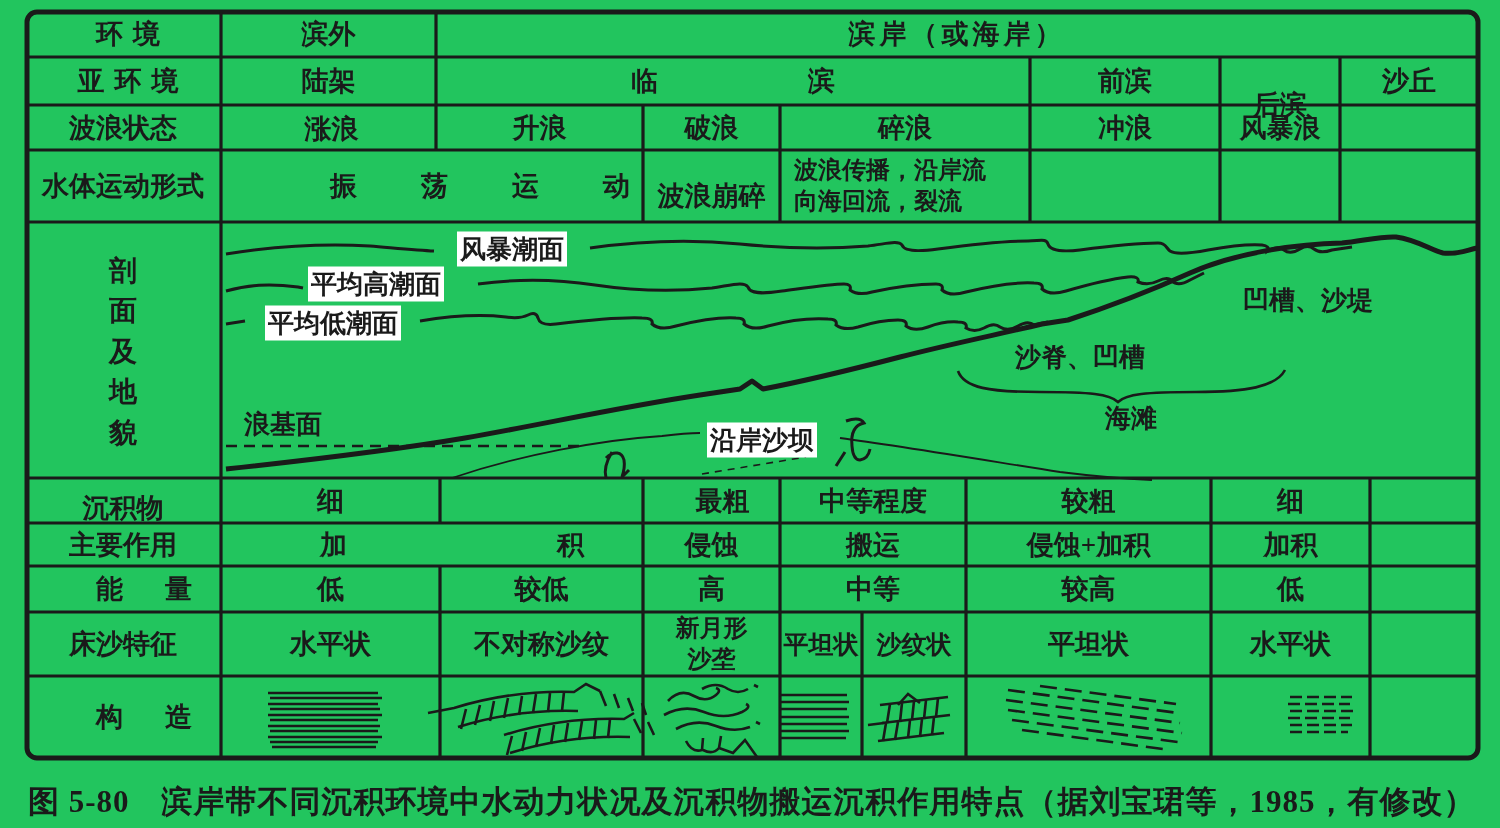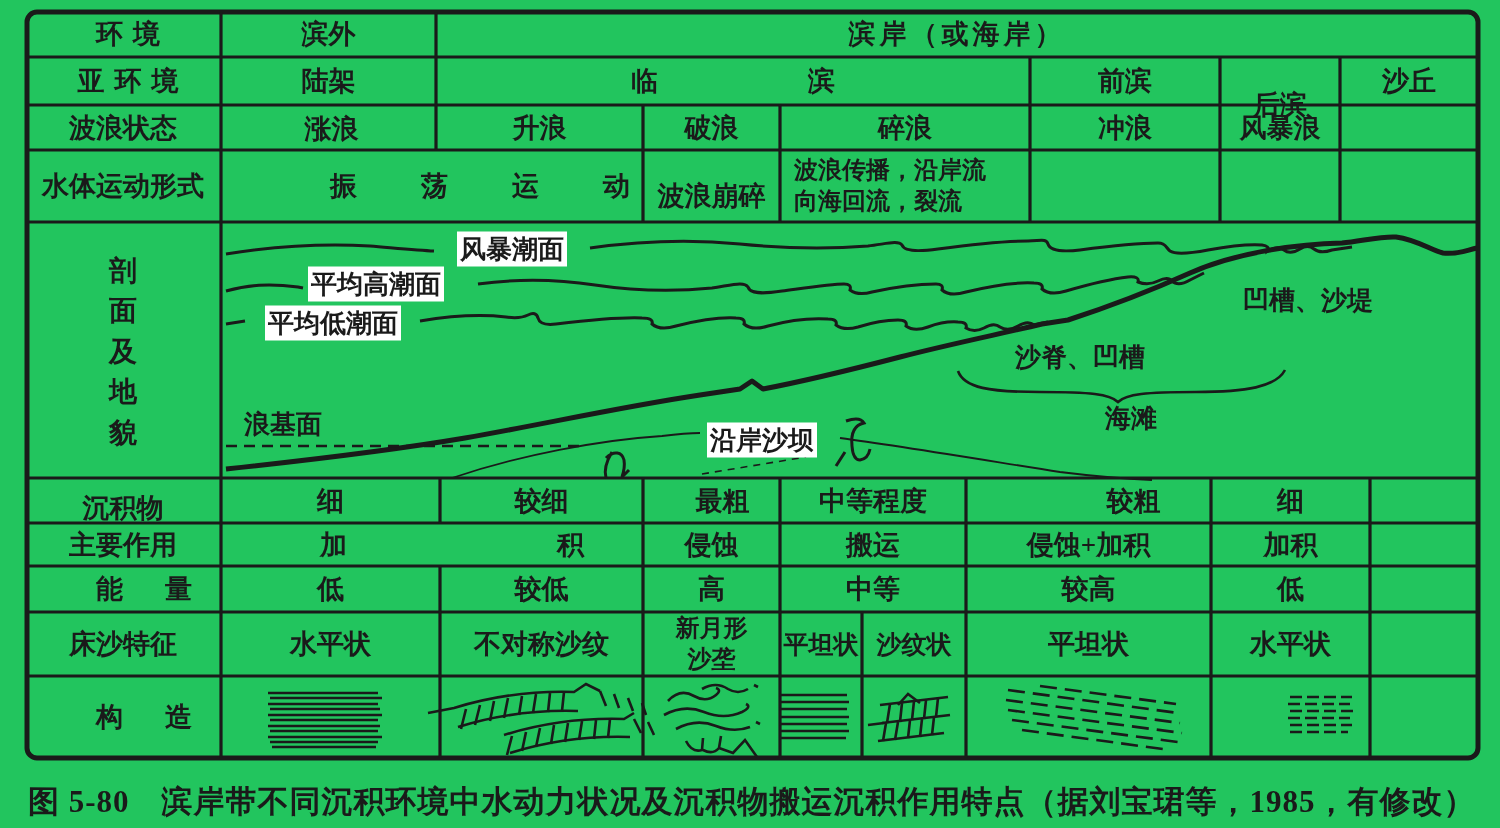--- a/index.html
+++ b/index.html
@@ -175,24 +175,23 @@
   <div class="dlabel" style="left:512px;top:249px;">风暴潮面</div>
   <div class="dlabel" style="left:376px;top:284px;">平均高潮面</div>
   <div class="dlabel" style="left:333px;top:323px;">平均低潮面</div>
   <div class="dlabel" style="left:283px;top:424px;background:transparent;">浪基面</div>
   <div class="dlabel" style="left:762px;top:440px;">沿岸沙坝</div>
   <div class="dlabel" style="left:1080px;top:357px;background:transparent;">沙脊、凹槽</div>
   <div class="dlabel" style="left:1131px;top:418px;background:transparent;">海滩</div>
   <div class="dlabel" style="left:1308px;top:300px;background:transparent;">凹槽、沙堤</div>
 
   <div class="cell" style="left:221px;top:478px;width:219px;height:45px;">细</div>
-  <div class="cell" style="left:440px;top:478px;width:203px;height:45px;">较细</div>
   <div class="cell" style="left:643px;top:478px;width:137px;height:45px;margin-left:11px;">最粗</div>
   <div class="cell" style="left:780px;top:478px;width:186px;height:45px;">中等程度</div>
-  <div class="cell" style="left:1011px;top:478px;width:245px;height:45px;">较粗</div>
+  <div class="cell" style="left:966px;top:478px;width:245px;height:45px;">较粗</div>
   <div class="cell" style="left:1211px;top:478px;width:159px;height:45px;">细</div>
   <div class="cell" style="left:1370px;top:478px;width:108px;height:45px;"></div>
 
   <div class="cell gap210" style="left:221px;top:523px;width:422px;height:43px;">
     <span>加</span>
     <span>积</span>
   </div>
   <div class="cell" style="left:643px;top:523px;width:137px;height:43px;">侵蚀</div>
   <div class="cell" style="left:780px;top:523px;width:186px;height:43px;">搬运</div>
   <div class="cell" style="left:966px;top:523px;width:245px;height:43px;">侵蚀+加积</div>

